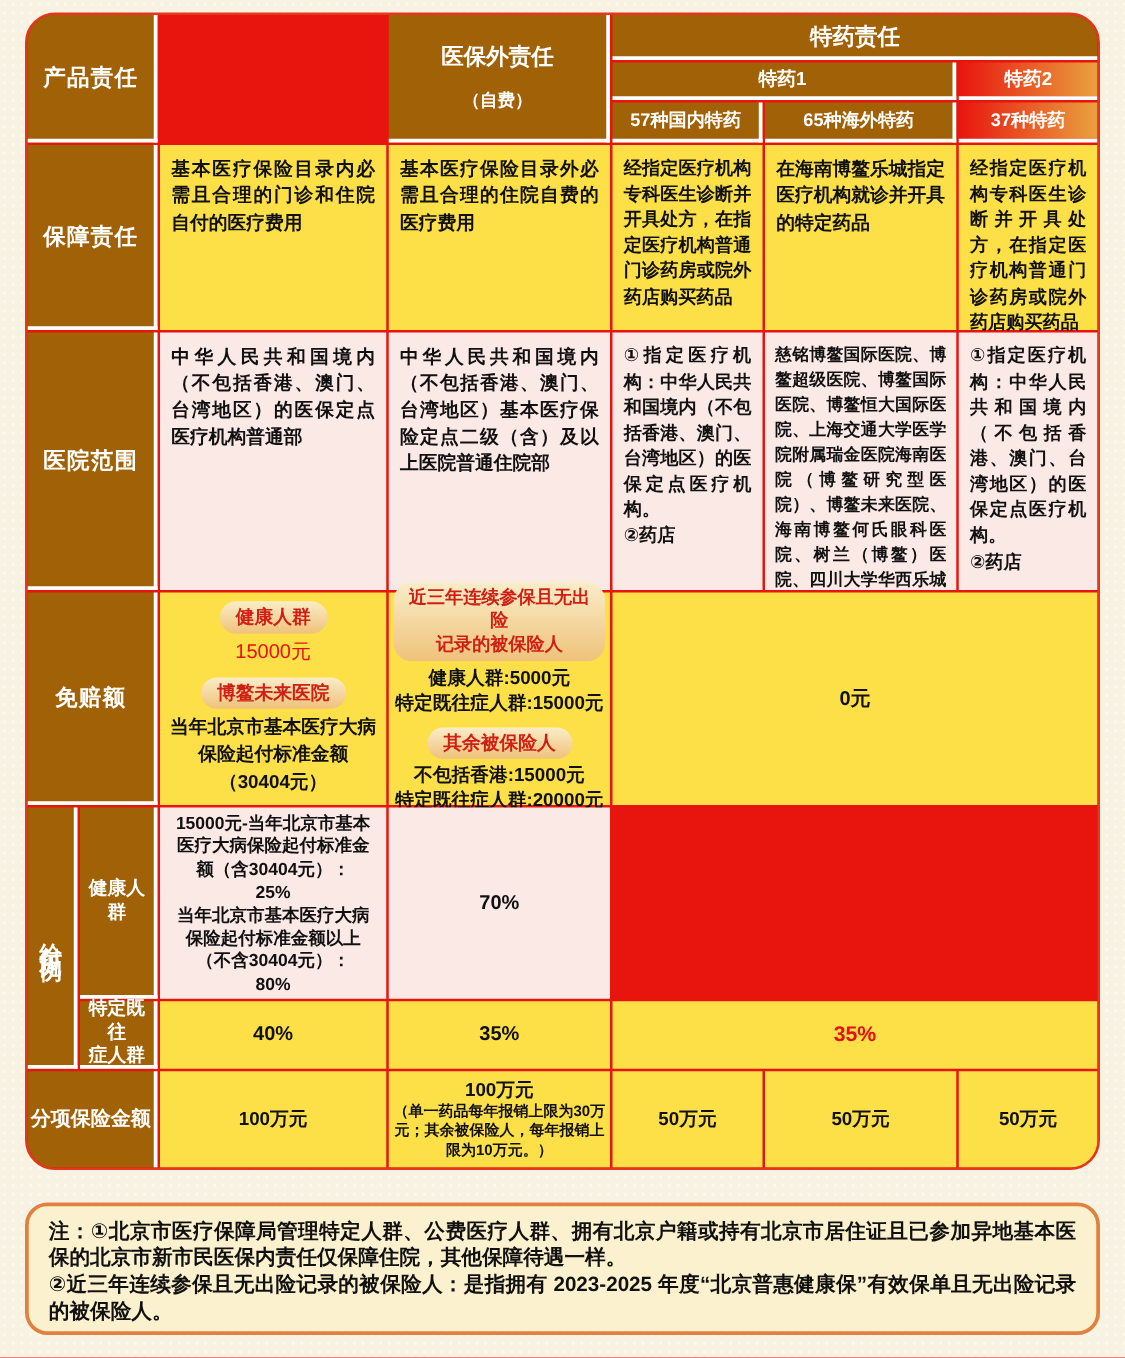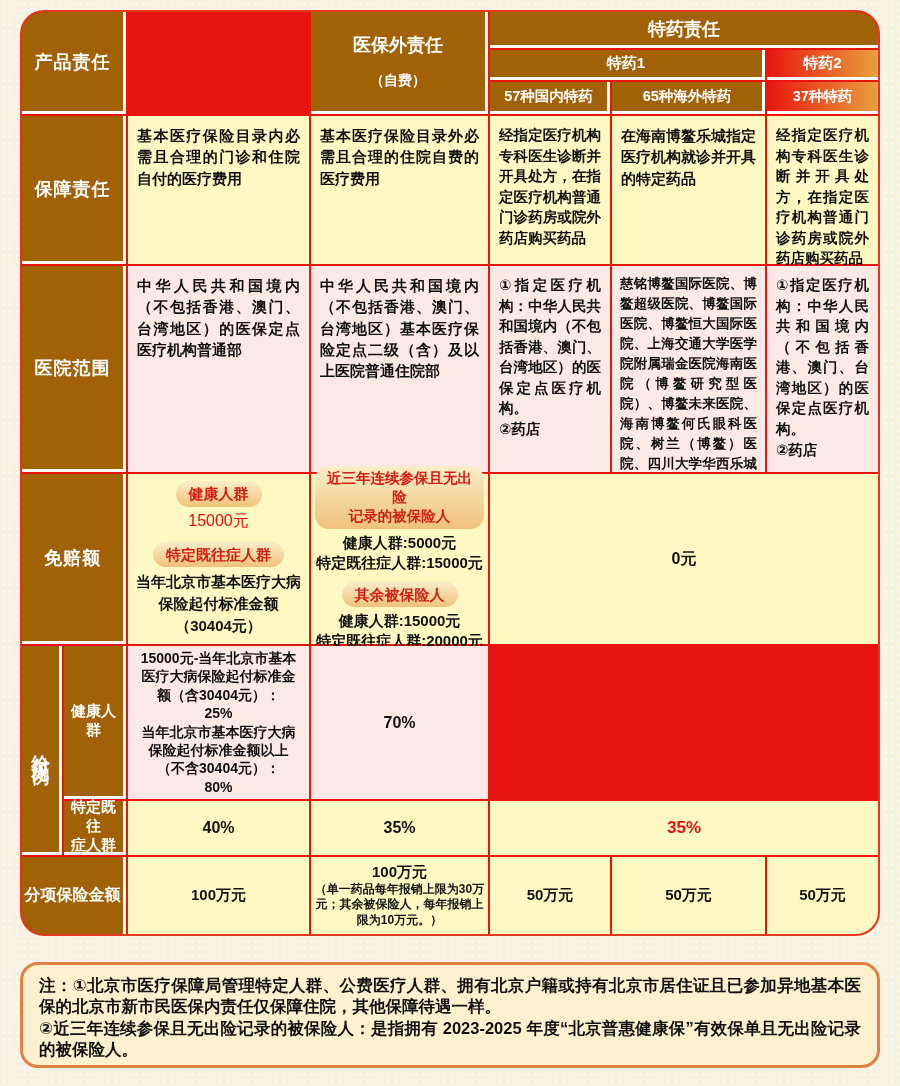--- a/index.html
+++ b/index.html
@@ -18,21 +18,21 @@
     display:grid;
     grid-template-columns:40px 62px 181px 177px 120px 153px 111px;
     grid-template-rows:36px 30px 32px 148px 206px 170px 153px 54px 77px;
     gap:2px;
   }
   .c{display:flex;align-items:center;justify-content:center;text-align:center;box-sizing:border-box;min-width:0;min-height:0;}
   .red{background:#a16207;color:#fff;font-weight:bold;}
   .grad{background:linear-gradient(90deg,#E8150E 0%,#E9A13E 100%);color:#fff;font-weight:bold;}
   .wb-r{border-right:3px solid #fff;}
   .wb-b{border-bottom:3px solid #fff;}
-  .white{background:#fef9c3;}
+  .white{background:#fde047;}
   .pink{background:#FBE9E6;}
   .hdr-main{font-size:18px;line-height:1.25;flex-direction:column;}
   .hdr-sub{font-size:14px;font-weight:bold;}
   .hdr-band{font-size:18px;}
   .hdr-grp{font-size:15px;}
   .hdr-col{font-size:14.5px;}
   .rowlabel{font-size:18px;letter-spacing:1px;}
   .tl{display:block;text-align:justify;padding:9px 9px;font-size:15px;font-weight:bold;line-height:1.42;}
   .pre{white-space:pre-line;}
   .small{font-size:13.5px;line-height:1.48;padding:8px 8px;}
@@ -90,31 +90,31 @@
 ②药店</div>
   <div class="pink tl small" style="grid-column:6;grid-row:5;">慈铭博鳌国际医院、博鳌超级医院、博鳌国际医院、博鳌恒大国际医院、上海交通大学医学院附属瑞金医院海南医院（博鳌研究型医院）、博鳌未来医院、海南博鳌何氏眼科医院、树兰（博鳌）医院、四川大学华西乐城医院</div>
   <div class="pink tl pre" style="grid-column:7;grid-row:5;font-size:14.5px;">①指定医疗机构：中华人民共和国境内（不包括香港、澳门、台湾地区）的医保定点医疗机构。
 ②药店</div>
 
   <div class="c red rowlabel wb-r wb-b" style="grid-column:1/3;grid-row:6;">免赔额</div>
 
   <div class="c white stack" style="grid-column:3;grid-row:6;">
     <span class="pill">健康人群</span>
     <span class="amt-red">15000元</span>
-    <span class="pill" style="margin-top:6px;">特定既往症人群</span>
+    <span class="pill" style="margin-top:6px;">博鳌未来医院</span>
     <span class="blk pre" style="line-height:1.45;">当年北京市基本医疗大病保险起付标准金额（30404元）</span>
   </div>
 
   <div class="c white stack" style="grid-column:4;grid-row:6;">
     <span class="pill pill-sq">近三年连续参保且无出险
 记录的被保险人</span>
     <span class="blk pre" style="line-height:1.35;">健康人群:5000元
 特定既往症人群:15000元</span>
     <span class="pill" style="margin-top:4px;">其余被保险人</span>
-    <span class="blk pre" style="line-height:1.35;">健康人群:15000元
+    <span class="blk pre" style="line-height:1.35;">不包括香港:15000元
 特定既往症人群:20000元</span>
   </div>
 
   <div class="c white pct" style="grid-column:5/8;grid-row:6;">0元</div>
 
   <div class="c red vert wb-r wb-b" style="grid-column:1;grid-row:7/9;">给付比例</div>
   <div class="c red sub2 wb-r wb-b" style="grid-column:2;grid-row:7;">健康人群</div>
 
   <div class="c pink pre payout-txt" style="grid-column:3;grid-row:7;">15000元-当年北京市基本医疗大病保险起付标准金额（含30404元）：
 25%

